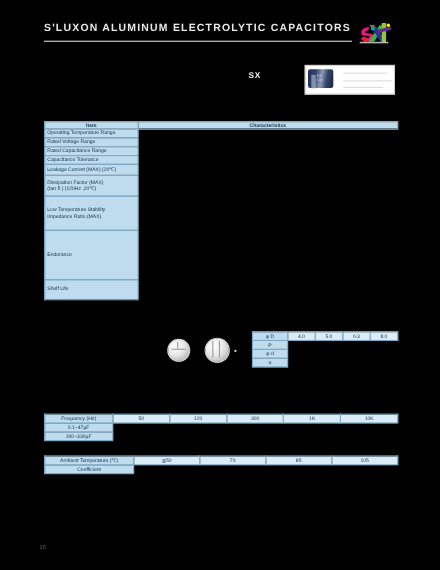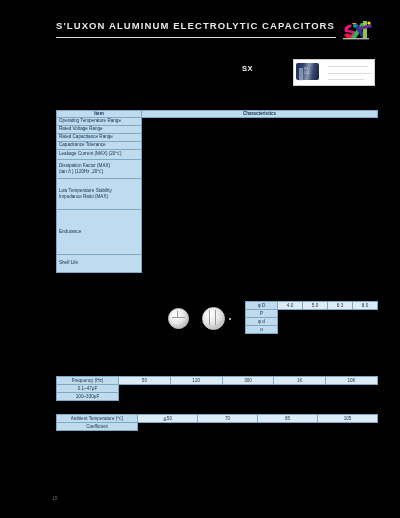--- a/index.html
+++ b/index.html
@@ -3,21 +3,21 @@
 <meta charset="utf-8">
 <style>
   html,body{margin:0;padding:0;}
   body{
     width:400px;height:518px;
     background:#000000;
     font-family:"Liberation Sans", sans-serif;
     overflow:hidden;
     position:relative;
   }
-  .page{position:absolute;inset:0;margin-left:16px;}
+  .page{position:absolute;inset:0;}
 
   
   .header-title{
     position:absolute;left:40px;top:20px;
     font-size:9.5px;font-weight:bold;letter-spacing:1.1px;
     color:#e8e8e8;white-space:nowrap;
     -webkit-font-smoothing:none;
   }
   .header-rule{
     position:absolute;left:40px;top:37px;width:280px;height:1px;

